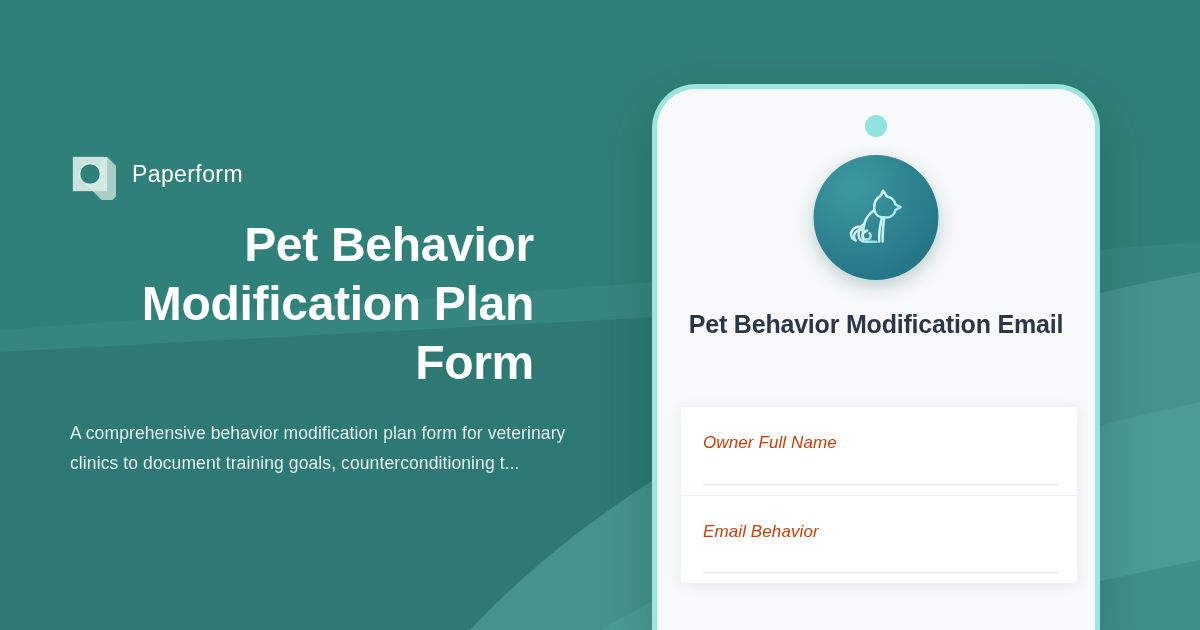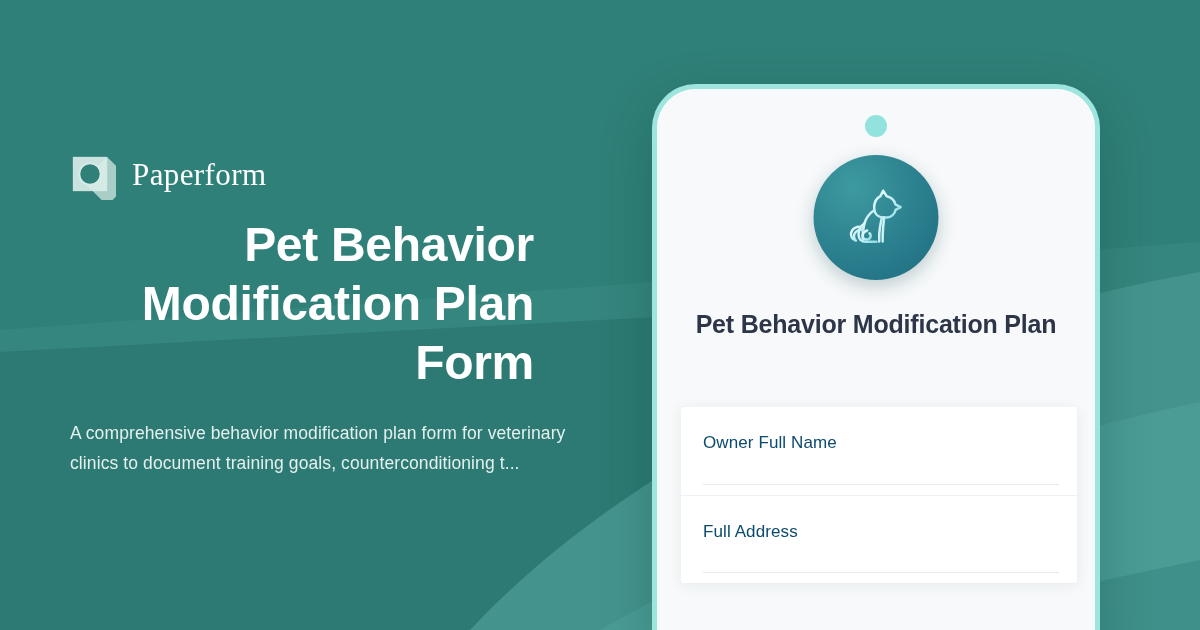--- a/index.html
+++ b/index.html
@@ -24,27 +24,26 @@
     width:560px;height:630px;
     z-index:5;
   }
   .logo-row{
     position:absolute;
     left:0;top:148px;
     display:flex;align-items:center;gap:16px;
   }
   .logo-mark{width:52px;height:52px;display:block;flex:0 0 auto;}
   .logo-word{
-    font-size:31px;
+    font-size:23px;
     letter-spacing:.4px;
     color:#ffffff;
     font-weight:300;
     line-height:1;
     white-space:nowrap;
-    font-family:Liberation Serif, serif;
   }
   .headline{
     position:absolute;
     left:0;top:215px;
     width:470px;
     margin:0;
     font-size:48px;
     line-height:59px;
     font-weight:700;
     letter-spacing:-.3px;
@@ -124,23 +123,24 @@
   .field{
     position:relative;
     padding:26px 22px 0 22px;
     height:88px;
     box-sizing:border-box;
     border-top:1px solid #eef1f3;
   }
   .field:first-child{border-top:none;}
   .field-label{
     font-size:17px;
-    color:#0c4a6e;
+    color:#c2410c;
     letter-spacing:.1px;
     font-weight:400;
+    font-style:italic;
   }
   .field-underline{
     position:absolute;
     left:22px;right:18px;bottom:10px;
     height:1px;
     background:#e6eaec;
   }
 </style>
 </head>
 <body>
@@ -214,31 +214,31 @@
                      C43 75.5 43.5 71.5 41 69.5"></path>
 
             <path d="M32 62 C25 60 19 63 17.5 69 C16.5 73.5 19 77.5 23.5 79
                      C20 75 20.5 70.5 24 67.5 C27 65 30.5 64.5 33 66"></path>
 
             <path d="M28 82.5 L64 82.5"></path>
           </g>
         </svg>
       </div>
 
-      <h2 class="form-title">Pet Behavior Modification Plan</h2>
+      <h2 class="form-title">Pet Behavior Modification Email</h2>
 
       <div class="field-list">
 
         <div class="field">
           <div class="field-label">Owner Full Name</div>
           <div class="field-underline"></div>
         </div>
 
         <div class="field">
-          <div class="field-label">Full Address</div>
+          <div class="field-label">Email Behavior</div>
           <div class="field-underline"></div>
         </div>
 
       </div>
 
     </div>
   </div>
 
 </div>
 

